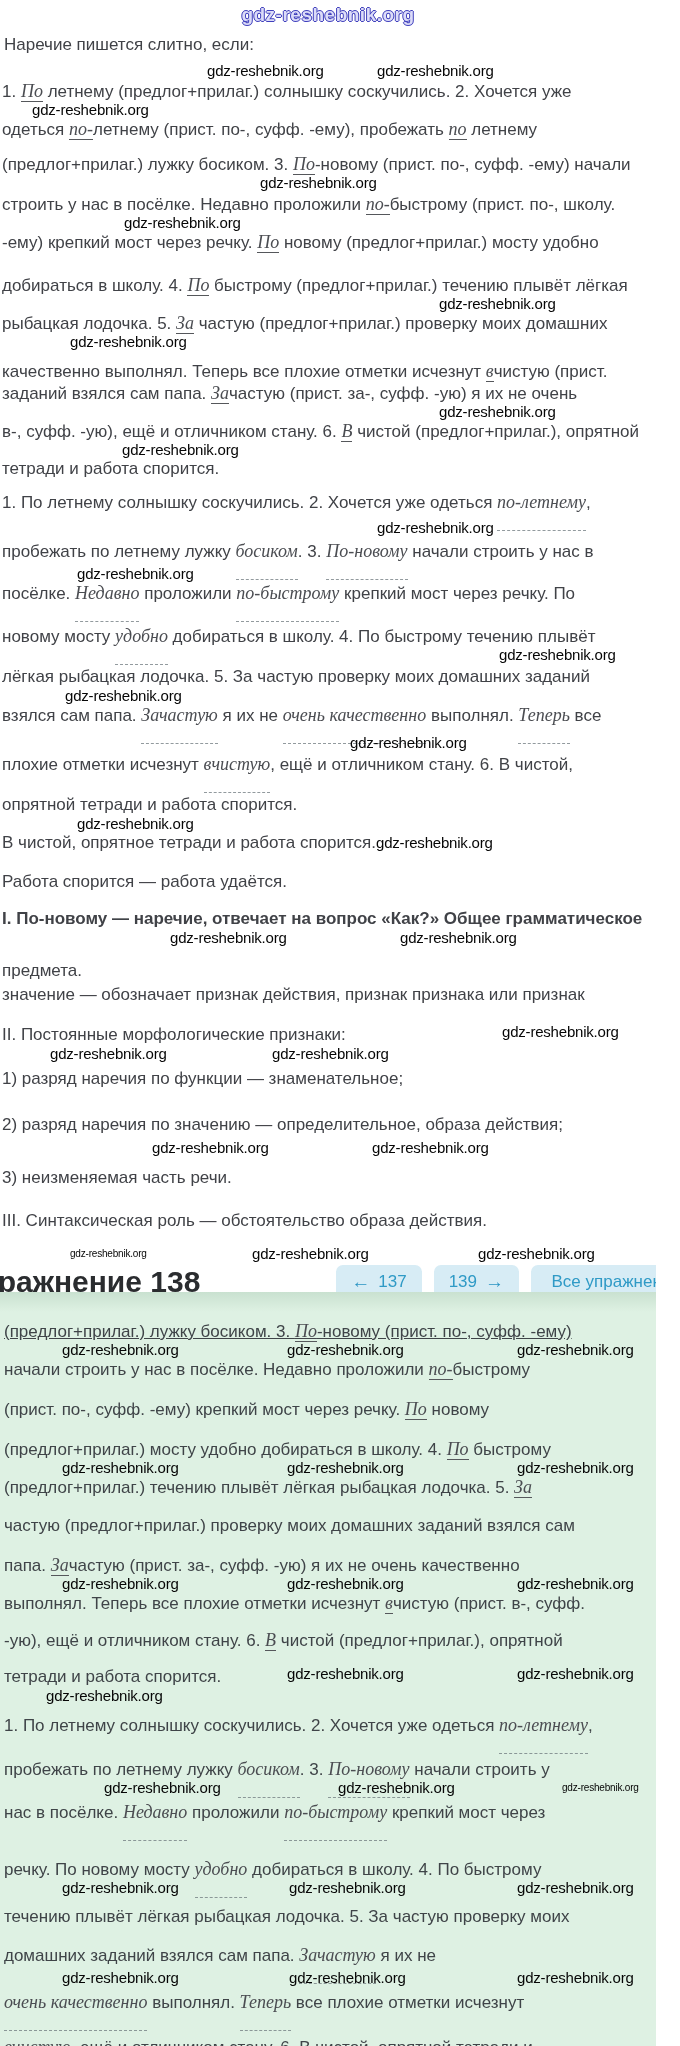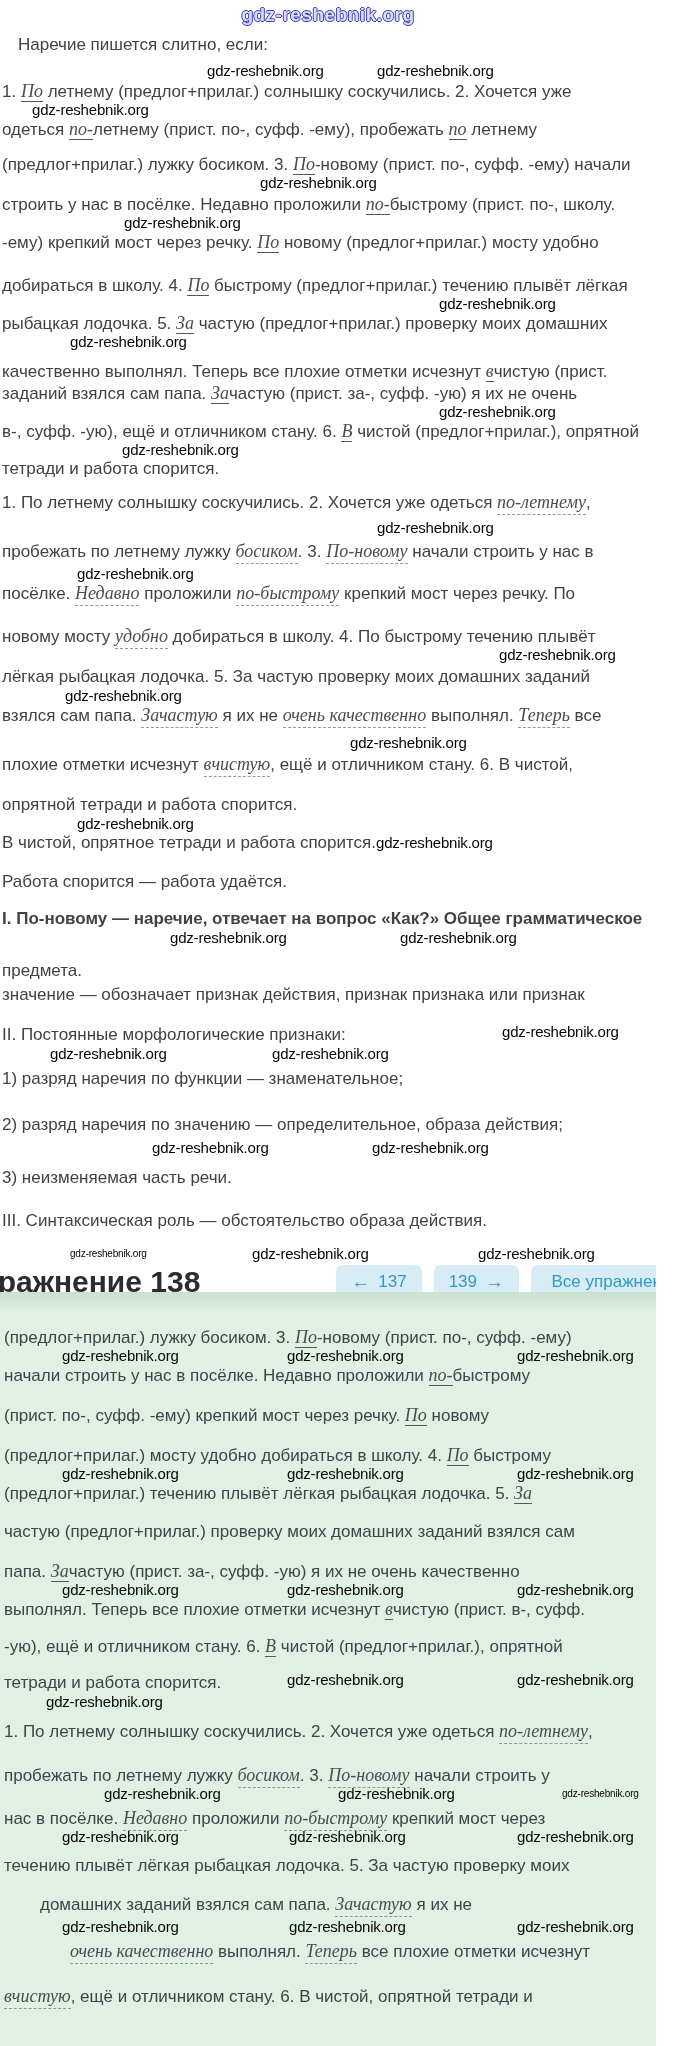--- a/index.html
+++ b/index.html
@@ -1,30 +1,30 @@
 <!DOCTYPE html>
 <html><head>
 <meta charset="utf-8">
 <style>
   html,body{margin:0;padding:0;background:#fff;}
   .page{position:relative;width:656px;height:2046px;overflow:hidden;background:#fff;
         font-family:"Liberation Sans",sans-serif;}
   .top-wm{margin-top:3px;height:24px;text-align:center;
           font:bold 19px/24px "Liberation Sans",sans-serif;color:#dcdcf8;letter-spacing:.5px;
           text-shadow:-1px 0 0 #4040bd,1px 0 0 #4040bd,0 -1px 0 #4040bd,0 1px 0 #4040bd;}
-  .intro{margin-top:7px;padding-left:18px;font:17px/22px "Liberation Sans",sans-serif;color:#404247;}
+  .intro{margin-top:7px;padding-left:4px;font:17px/22px "Liberation Sans",sans-serif;color:#404247;}
   .sec{padding-left:2px;}
   .line{position:relative;height:22px;font:17px/22px "Liberation Sans",sans-serif;
         color:#404247;white-space:nowrap;}
   .wmline{position:relative;height:16px;white-space:nowrap;}
   .seg-p{}
   .seg-iu{font:italic 18px/22px "Liberation Serif",serif;color:#4b4d52;
           border-bottom:1px solid #55575b;}
   .seg-id{font:italic 18px/22px "Liberation Serif",serif;color:#4b4d52;
-          border-bottom:1px dashed rgba(110,120,126,.75);padding-bottom:2px;}
+          border-bottom:1px dashed rgba(110,120,126,.75);padding-bottom:18px;}
   .seg-wm{font:15px/16px "Liberation Sans",sans-serif;color:#060606;letter-spacing:-.2px;}
   .wm-abs{position:absolute;top:0;font:15px/16px "Liberation Sans",sans-serif;
           color:#060606;letter-spacing:-.2px;}
   .wm-sm{font-size:10px;line-height:16px;}
   .exheader{padding-left:2px;}
   .exh-row{display:flex;align-items:center;height:40px;margin-top:0;}
   .ex-title{margin-left:-40px;font:bold 30px/36px "Liberation Sans",sans-serif;color:#2a2c2f;
             white-space:nowrap;}
   .nav{display:flex;align-items:center;gap:12px;margin-left:auto;margin-right:-45px;}
   .navbtn{display:flex;align-items:center;justify-content:center;gap:8px;border:none;
@@ -154,21 +154,21 @@
           <span>139</span>
           <span class="arr">→</span>
         </button>
         <button class="navbtn allbtn">Все упражнения</button>
       </div>
     </div>
   </div>
 
   <div class="panel">
     <div class="sec" style="padding-left:1px;">
-        <div class="line" style="margin-top: 16px;"><span class="seg-p">(предлог+прилаг.) лужку босиком. 3. </span><span class="seg-iu">По</span><span class="seg-p">-новому (прист. по-, суфф. -ему)</span></div>
+        <div class="line" style="margin-top: 10px; text-decoration: underline;"><span class="seg-p">(предлог+прилаг.) лужку босиком. 3. </span><span class="seg-iu">По</span><span class="seg-p">-новому (прист. по-, суфф. -ему)</span></div>
         <div class="wmline">
           <span class="wm-abs" style="left: 58px;">gdz-reshebnik.org</span>
           <span class="wm-abs" style="left: 283px;">gdz-reshebnik.org</span>
           <span class="wm-abs" style="left: 513px;">gdz-reshebnik.org</span>
         </div>
         <div class="line"><span class="seg-p">начали строить у нас в посёлке. Недавно проложили </span><span class="seg-iu">по-</span><span class="seg-p">быстрому</span></div>
         <div class="line" style="margin-top: 18px;"><span class="seg-p">(прист. по-, суфф. -ему) крепкий мост через речку. </span><span class="seg-iu">По</span><span class="seg-p"> новому</span></div>
         <div class="line" style="margin-top: 18px;"><span class="seg-p">(предлог+прилаг.) мосту удобно добираться в школу. 4. </span><span class="seg-iu">По</span><span class="seg-p"> быстрому</span></div>
         <div class="wmline">
           <span class="wm-abs" style="left: 58px;">gdz-reshebnik.org</span>
@@ -190,29 +190,30 @@
           <span class="wm-abs" style="left: 42px;">gdz-reshebnik.org</span>
         </div>
         <div class="line" style="margin-top: 10px;"><span class="seg-p">1. По летнему солнышку соскучились. 2. Хочется уже одеться </span><span class="seg-id">по-летнему</span><span class="seg-p">,</span></div>
         <div class="line" style="margin-top: 22px;"><span class="seg-p">пробежать по летнему лужку </span><span class="seg-id">босиком</span><span class="seg-p">. 3. </span><span class="seg-id">По-новому</span><span class="seg-p"> начали строить у</span></div>
         <div class="wmline">
           <span class="wm-abs" style="left: 100px;">gdz-reshebnik.org</span>
           <span class="wm-abs" style="left: 334px;">gdz-reshebnik.org</span>
           <span class="wm-abs wm-sm" style="left: 558px;">gdz-reshebnik.org</span>
         </div>
         <div class="line" style="margin-top: 5px;"><span class="seg-p">нас в посёлке. </span><span class="seg-id">Недавно</span><span class="seg-p"> проложили </span><span class="seg-id">по-быстрому</span><span class="seg-p"> крепкий мост через</span></div>
+        <div class="line" style="margin-top: 35px;"><span class="seg-p">речку. По новому мосту </span><span class="seg-id">удобно</span><span class="seg-p"> добираться в школу. 4. По быстрому</span></div>
         <div class="wmline">
           <span class="wm-abs" style="left: 58px;">gdz-reshebnik.org</span>
           <span class="wm-abs" style="left: 285px;">gdz-reshebnik.org</span>
           <span class="wm-abs" style="left: 513px;">gdz-reshebnik.org</span>
         </div>
         <div class="line" style="margin-top: 10px;"><span class="seg-p">течению плывёт лёгкая рыбацкая лодочка. 5. За частую проверку моих</span></div>
-        <div class="line" style="margin-top: 16px; margin-left: 36px;"><span class="seg-p">домашних заданий взялся сам папа. </span><span class="seg-id">Зачастую</span><span class="seg-p"> я их не</span></div>
+        <div class="line" style="margin-top: 16px;"><span class="seg-p">домашних заданий взялся сам папа. </span><span class="seg-id">Зачастую</span><span class="seg-p"> я их не</span></div>
         <div class="wmline" style="margin-top: 4px;">
           <span class="wm-abs" style="left: 58px;">gdz-reshebnik.org</span>
           <span class="wm-abs" style="left: 285px;">gdz-reshebnik.org</span>
           <span class="wm-abs" style="left: 513px;">gdz-reshebnik.org</span>
         </div>
-        <div class="line" style="margin-top: 5px; text-align: center;"><span class="seg-id">очень качественно</span><span class="seg-p"> выполнял. </span><span class="seg-id">Теперь</span><span class="seg-p"> все плохие отметки исчезнут</span></div>
+        <div class="line" style="margin-top: 5px;"><span class="seg-id">очень качественно</span><span class="seg-p"> выполнял. </span><span class="seg-id">Теперь</span><span class="seg-p"> все плохие отметки исчезнут</span></div>
         <div class="line" style="margin-top: 23px;"><span class="seg-id">вчистую</span><span class="seg-p">, ещё и отличником стану. 6. В чистой, опрятной тетради и</span></div>
       </div>
   </div>
 </div>
 
 </body></html>

